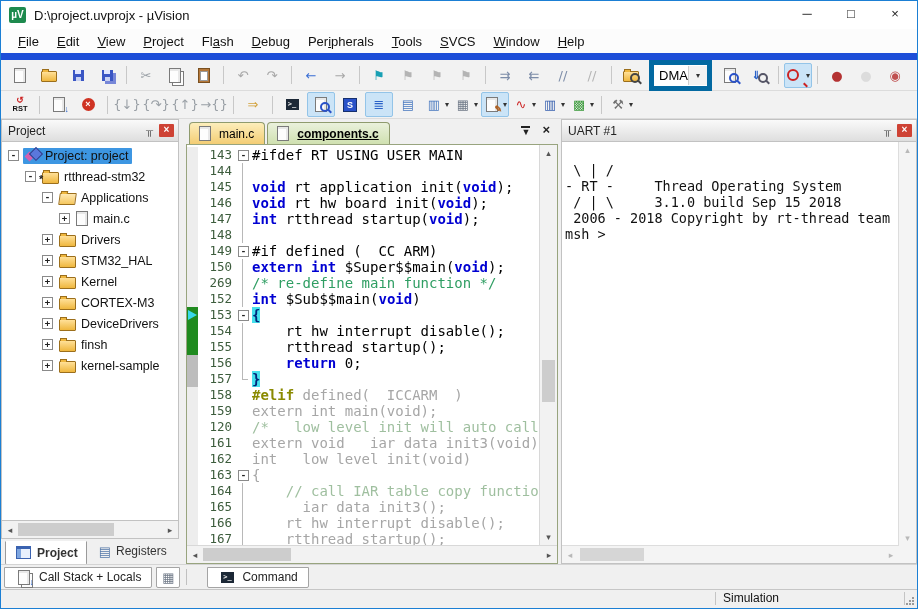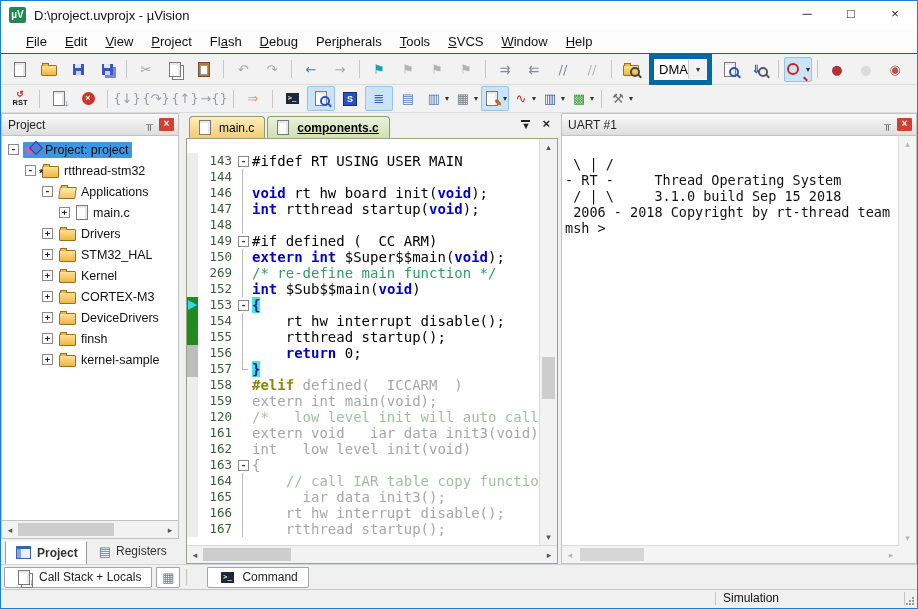--- a/index.html
+++ b/index.html
@@ -5,21 +5,21 @@
   html,body{margin:0;padding:0;background:#fff;}
   #win{width:918px;height:609px;box-sizing:border-box;border:1px solid #1b7fd4;display:flex;flex-direction:column;
        font-family:"Liberation Sans",sans-serif;background:#fff;overflow:hidden;position:relative;}
   
   .titlebar{height:28px;flex:none;display:flex;align-items:center;padding-left:8px;background:#fff;}
   .appicon{width:17px;height:16px;background:#1e8a4e;border-radius:2px;color:#fff;font:bold 10px/16px "Liberation Sans",sans-serif;text-align:center;flex:none;}
   .wtitle{font-size:13px;color:#111;margin-left:8px;white-space:nowrap;}
   .wbtns{margin-left:auto;display:flex;height:28px;}
   .wbtn{width:44px;text-align:center;font-size:13px;line-height:26px;color:#222;}
   
-  .menubar{height:24px;flex:none;display:flex;align-items:center;background:#fcfcfc;font-size:13px;padding-left:16px;border-bottom:1px solid #1d4ed8;}
+  .menubar{height:24px;flex:none;display:flex;align-items:center;background:#fcfcfc;font-size:13px;padding-left:8px;border-bottom:7px solid #1d4ed8;}
   .mi{padding:3px 9px;color:#111;white-space:nowrap;}
   .mi u{text-decoration:underline;}
   
   .tbar{flex:none;display:flex;align-items:center;background:#f2f2f2;padding:0 5px;gap:1px;border-bottom:1px solid #dcdcdc;}
   #tb1{height:30px;} #tb2{height:27px;}
   .tbtn{min-width:24px;height:23px;display:inline-flex;align-items:center;justify-content:center;border:1px solid transparent;border-radius:2px;padding:0 1px;}
   .tbtn.act{background:#cbe4f7;border-color:#93c4e8;}
   .tsep{width:1px;height:18px;background:#c8c8c8;margin:0 4px;flex:none;}
   .glyph{font-size:13px;line-height:1;font-family:"DejaVu Sans",sans-serif;}
   .caret{font-size:8px;color:#333;margin-left:2px;}
@@ -87,21 +87,21 @@
   .etabs{height:25px;flex:none;display:flex;align-items:flex-end;padding-left:3px;position:relative;}
   .etab{display:flex;align-items:center;gap:5px;height:21px;padding:0 10px 0 6px;border:1px solid #8f9b6e;border-bottom:none;border-radius:4px 4px 0 0;font-size:12px;margin-right:2px;}
   .etab.yellow{background:linear-gradient(#fdeebb,#f3cd74);}
   .etab.green{background:linear-gradient(#eaf1dc,#cfe0b0);}
   .etab.active span{font-weight:bold;text-decoration:underline;}
   .etabicons{position:absolute;right:8px;top:6px;display:flex;gap:12px;align-items:center;}
   .tlist{font-size:9px;color:#222;border-top:2px solid #222;line-height:6px;padding-top:1px;}
   .tclose{font-size:13px;font-weight:bold;color:#222;line-height:10px;}
   .eframe{flex:1;min-height:0;border:1px solid #98a47e;background:#fff;display:flex;flex-direction:column;}
   .codewrap{flex:1;display:flex;min-height:0;position:relative;}
-  #code{flex:1;overflow:hidden;padding-top:14px;}
+  #code{flex:1;overflow:hidden;padding-top:2px;}
   .cl{display:flex;height:16px;line-height:16px;font:14px "DejaVu Sans Mono",monospace;white-space:pre;}
   .cmg{width:11px;flex:none;background:#ededed;position:relative;}
   .cmg.m-g{background:#1f8a1f;}
   .cmg.m-s{background:#bdbdbd;}
   .cur-arrow{position:absolute;left:1px;top:3px;width:0;height:0;border-left:9px solid #38d8ea;border-top:5px solid transparent;border-bottom:5px solid transparent;}
   .cln{width:34px;flex:none;text-align:right;padding-right:5px;color:#3c5c3c;font-size:12.5px;}
   .cfd{width:12px;flex:none;position:relative;}
   .fb{position:absolute;left:1px;top:3px;width:9px;height:9px;border:1px solid #8a8a8a;background:#fff;font:bold 9px/8px "DejaVu Sans Mono",monospace;text-align:center;color:#222;}
   .cfd.gl::before{content:"";position:absolute;left:5px;top:0;bottom:0;width:1px;background:#b8b8b8;}
   .cfd.gL::before{content:"";position:absolute;left:5px;top:0;height:9px;width:1px;background:#b8b8b8;}
@@ -566,20 +566,21 @@
         <span class="etabicons">
           <span class="tlist">▼</span>
           <span class="tclose">×</span>
         </span>
       </div>
       <div class="eframe">
         <div class="codewrap">
           <div id="code">
               <div class="cl"><span class="cmg"></span><span class="cln">143</span><span class="cfd"><span class="fb">-</span></span><span class="ctx"><span class="s-p">#ifdef RT_USING_USER_MAIN</span></span></div>
               <div class="cl"><span class="cmg"></span><span class="cln">144</span><span class="cfd gl"></span><span class="ctx"></span></div>
+              <div class="cl"><span class="cmg"></span><span class="cln">145</span><span class="cfd gl"></span><span class="ctx"><span class="s-k">void</span><span class="s-p"> rt_application_init(</span><span class="s-k">void</span><span class="s-p">);</span></span></div>
               <div class="cl"><span class="cmg"></span><span class="cln">146</span><span class="cfd gl"></span><span class="ctx"><span class="s-k">void</span><span class="s-p"> rt_hw_board_init(</span><span class="s-k">void</span><span class="s-p">);</span></span></div>
               <div class="cl"><span class="cmg"></span><span class="cln">147</span><span class="cfd gl"></span><span class="ctx"><span class="s-k">int</span><span class="s-p"> rtthread_startup(</span><span class="s-k">void</span><span class="s-p">);</span></span></div>
               <div class="cl"><span class="cmg"></span><span class="cln">148</span><span class="cfd gl"></span><span class="ctx"></span></div>
               <div class="cl"><span class="cmg"></span><span class="cln">149</span><span class="cfd"><span class="fb">-</span></span><span class="ctx"><span class="s-p">#if defined (__CC_ARM)</span></span></div>
               <div class="cl"><span class="cmg"></span><span class="cln">150</span><span class="cfd gl"></span><span class="ctx"><span class="s-k">extern</span><span class="s-p"> </span><span class="s-k">int</span><span class="s-p"> $Super$$main(</span><span class="s-k">void</span><span class="s-p">);</span></span></div>
               <div class="cl"><span class="cmg"></span><span class="cln">269</span><span class="cfd gl"></span><span class="ctx"><span class="s-c">/* re-define main function */</span></span></div>
               <div class="cl"><span class="cmg"></span><span class="cln">152</span><span class="cfd gl"></span><span class="ctx"><span class="s-k">int</span><span class="s-p"> $Sub$$main(</span><span class="s-k">void</span><span class="s-p">)</span></span></div>
               <div class="cl"><span class="cmg m-g"><span class="cur-arrow"></span></span><span class="cln">153</span><span class="cfd"><span class="fb">-</span></span><span class="ctx"><span class="s-b">{</span></span></div>
               <div class="cl"><span class="cmg m-g"></span><span class="cln">154</span><span class="cfd gl"></span><span class="ctx"><span class="s-p">    rt_hw_interrupt_disable();</span></span></div>
               <div class="cl"><span class="cmg m-g"></span><span class="cln">155</span><span class="cfd gl"></span><span class="ctx"><span class="s-p">    rtthread_startup();</span></span></div>

